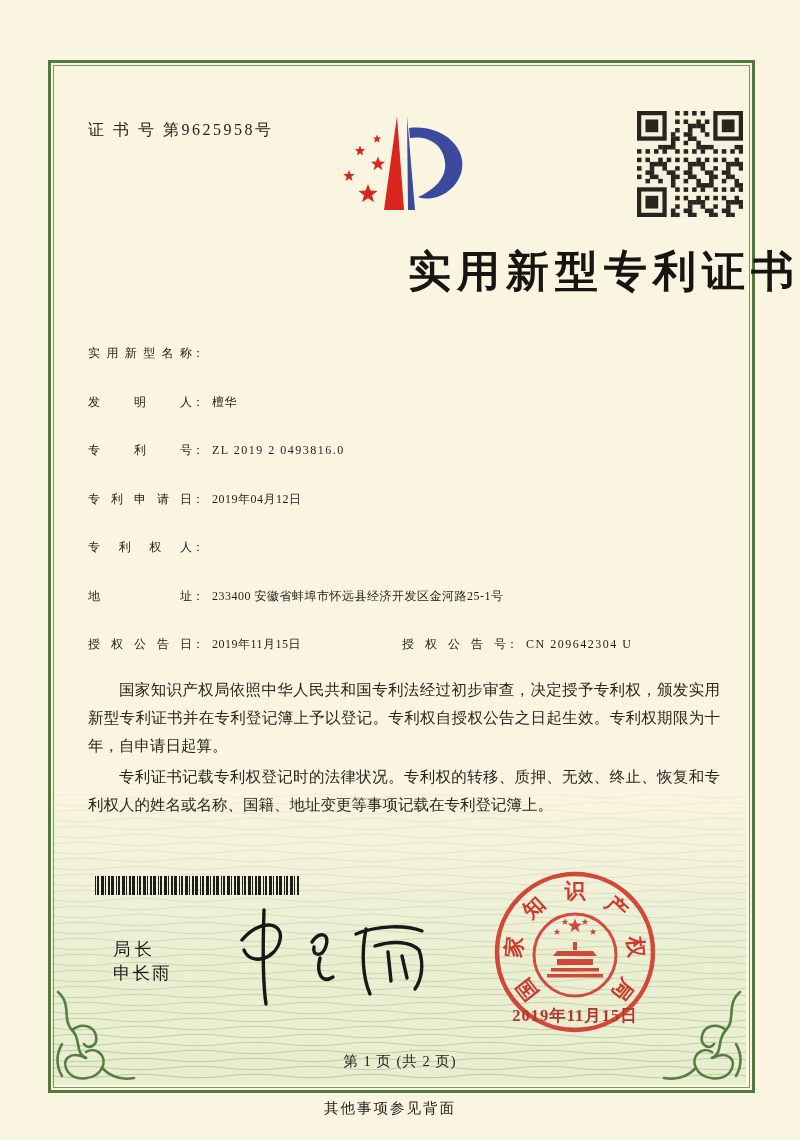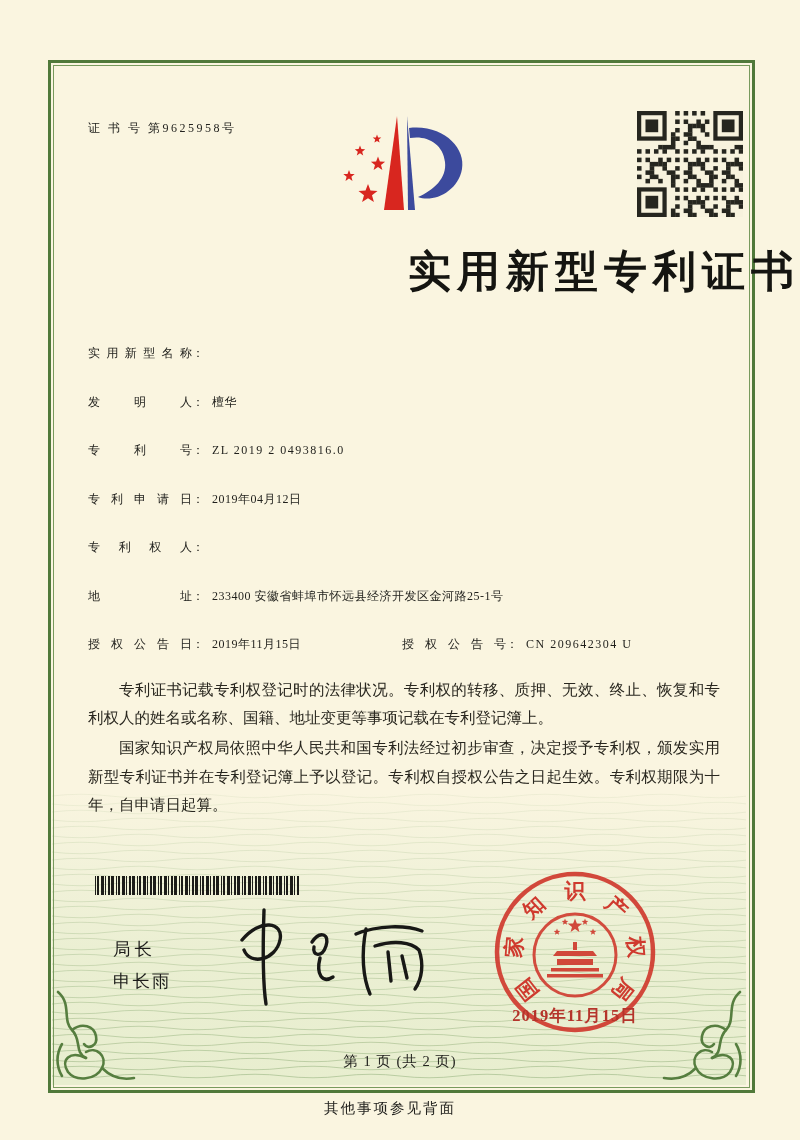--- a/index.html
+++ b/index.html
@@ -12,21 +12,21 @@
   .abs{position:absolute;}
   
   .frame{
     left:48px;top:60px;width:701px;height:1027px;
     border:3.5px solid #50793a;
   }
   .frame-inner{
     position:absolute;left:2px;top:2px;right:2px;bottom:2px;
     border:1px solid #789a5d;
   }
-  .cert-no{left:88px;top:120px;font-size:12px;letter-spacing:2.5px;color:#23231f;}
+  .cert-no{left:88px;top:120px;font-size:16px;letter-spacing:2.5px;color:#23231f;}
   .title{
     left:0;top:243px;width:800px;text-align:right;
     font-size:43px;font-weight:bold;letter-spacing:6px;color:#151511;
   }
   .fields{left:88px;top:339px;width:634px;font-size:12px;line-height:28px;}
   .frow{display:flex;margin-bottom:20.5px;white-space:nowrap;}
   .flabel{
     display:inline-block;width:104px;
     text-align:justify;text-align-last:justify;
     color:#23231f;
@@ -43,21 +43,21 @@
   .wavy-panel{
     left:52px;top:792px;width:694px;height:293px;
     background:linear-gradient(180deg,
       rgba(236,241,219,0) 0%,
       rgba(233,239,211,0.45) 25%,
       rgba(232,238,208,0.85) 55%,
       #e8eecf 100%);
   }
   .wavy-panel svg{position:absolute;left:0;top:0;}
   .bureau{left:113px;top:937px;font-size:17.5px;letter-spacing:4px;color:#1d1d1a;}
-  .bureau .line2{margin-top:8px;letter-spacing:2px;font-family:Liberation Mono, monospace;}
+  .bureau .line2{margin-top:0;letter-spacing:2px;font-family:Liberation Mono, monospace;}
   .seal-date{
     left:470px;top:1005px;width:210px;text-align:center;
     font-size:16.5px;letter-spacing:1px;color:#b5342b;font-weight:bold;
   }
   .footer-page{left:0;top:1052px;width:800px;text-align:center;font-size:14.5px;color:#23231f;letter-spacing:1px;}
   .back-note{left:0;top:1099px;width:780px;text-align:center;font-size:14.5px;color:#23231f;letter-spacing:2px;}
   svg{display:block;}
 </style>
 </head>
 <body>
@@ -332,22 +332,22 @@
     <span class="flabel">授权公告日</span>
       <span class="fcolon">：</span>
       <span class="fvalue grant-date-value">2019年11月15日</span>
     <span class="flabel">授权公告号</span>
       <span class="fcolon">：</span>
       <span class="fvalue num">CN 209642304 U</span>
   </div>
 </div>
 
 <div class="abs body-text">
+  <p>国家知识产权局依照中华人民共和国专利法经过初步审查，决定授予专利权，颁发实用新型专利证书并在专利登记簿上予以登记。专利权自授权公告之日起生效。专利权期限为十年，自申请日起算。</p>
   <p>专利证书记载专利权登记时的法律状况。专利权的转移、质押、无效、终止、恢复和专利权人的姓名或名称、国籍、地址变更等事项记载在专利登记簿上。</p>
-  <p>国家知识产权局依照中华人民共和国专利法经过初步审查，决定授予专利权，颁发实用新型专利证书并在专利登记簿上予以登记。专利权自授权公告之日起生效。专利权期限为十年，自申请日起算。</p>
 </div>
 
 <svg class="abs" style="left:95px;top:876px;" width="210" height="20" viewBox="0 0 210 20">
   <g id="barcode-bars" fill="#1c1c19">
       <rect x="0" y="0" width="1" height="19"></rect>
       <rect x="2" y="0" width="2" height="19"></rect>
       <rect x="6" y="0" width="3" height="19"></rect>
       <rect x="10" y="0" width="1" height="19"></rect>
       <rect x="13" y="0" width="2" height="19"></rect>
       <rect x="16" y="0" width="3" height="19"></rect>

